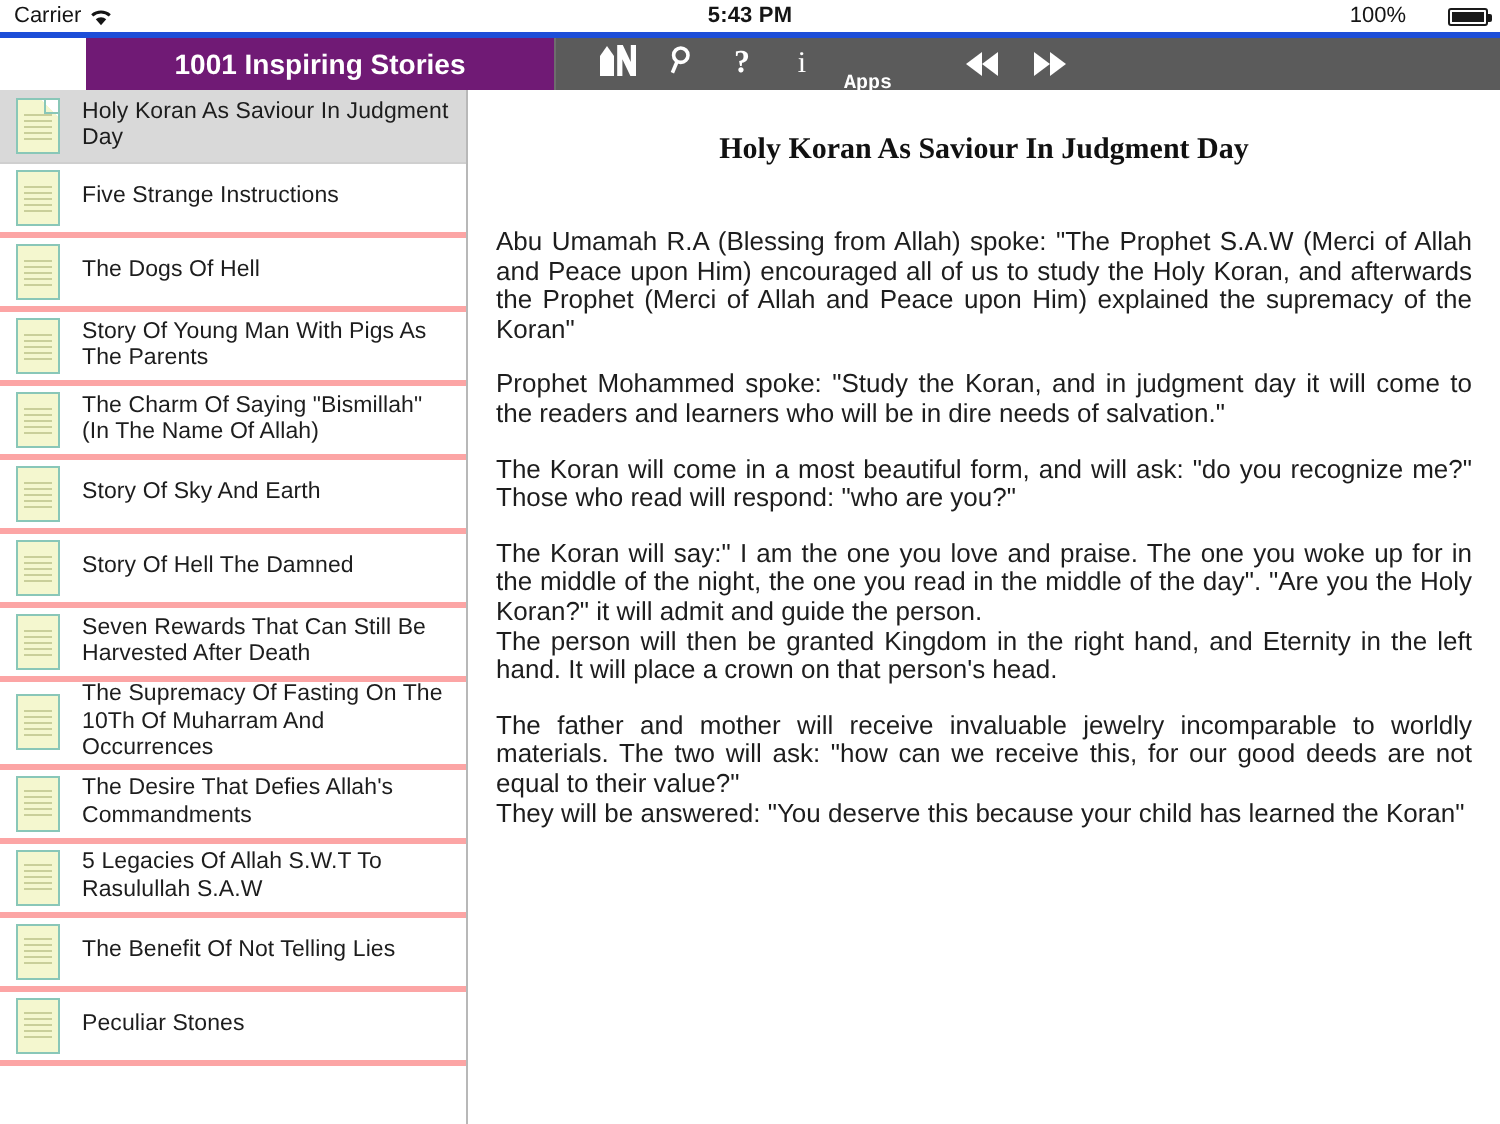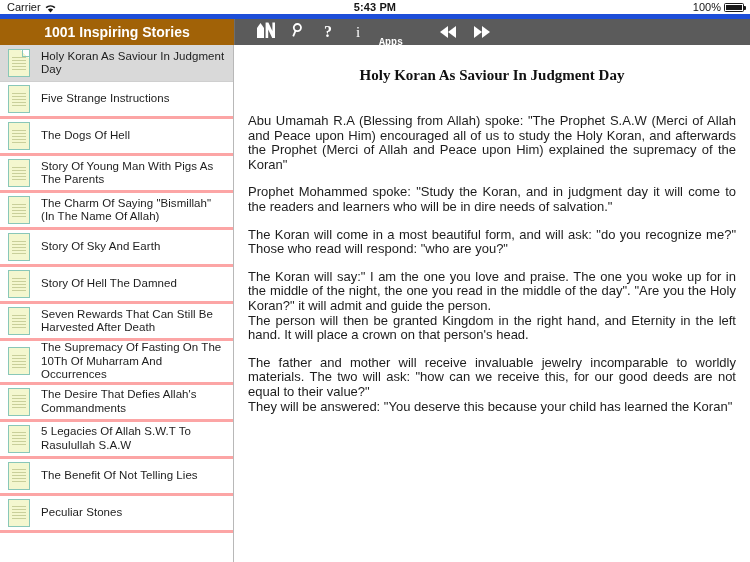--- a/index.html
+++ b/index.html
@@ -11,45 +11,45 @@
     -webkit-font-smoothing:antialiased;
   }
 
   
   .statusbar{
     height:19px; width:750px;
     background:#ffffff;
     display:flex; align-items:center;
     font-size:11px; color:#151515;
     position:relative;
-    border-bottom:5px solid #1d4ed8;
+    border-bottom:3px solid #1d4ed8;
   }
   .sb-left{ display:flex; align-items:center; gap:4px; padding-left:7px; }
   .sb-center{
     position:absolute; left:0; right:0; text-align:center;
     font-weight:bold; font-size:11px; letter-spacing:0.1px;
   }
-  .sb-right{ margin-left:auto; display:flex; align-items:center; gap:3px; padding-right:6px; }
+  .sb-right{ margin-left:auto; display:flex; align-items:center; gap:21px; padding-right:6px; }
   .wifi{ display:inline-block; width:11px; height:9px; }
   .battery{
     width:20px; height:9px; border:1px solid #1a1a1a; border-radius:1.5px;
     position:relative; padding:1px; background:#fff;
   }
   .battery:after{
     content:""; position:absolute; right:-3px; top:2.5px;
     width:2px; height:4px; background:#1a1a1a; border-radius:0 1px 1px 0;
   }
   .battery i{ display:block; height:100%; width:100%; background:#1a1a1a; }
 
   
   .topbars{ display:flex; width:750px; height:26px; }
   .nav-title{
-    width:234px; background:#a16207; color:#ffffff;
+    width:234px; background:#701a75; color:#ffffff;
     display:flex; align-items:center; justify-content:center;
-    font-size:14px; font-weight:bold;
+    font-size:14px; font-weight:bold;margin-left:43px;
   }
   .toolbar{
     flex:1; background:#5b5b5b;
     display:flex; align-items:center;
     padding-left:14px; gap:0px;
     border-left:1px solid #6d6d6d;
   }
   .tb-btn{
     color:#ffffff; display:flex; align-items:center; justify-content:center;
     height:26px; min-width:30px; padding:0 5px;

